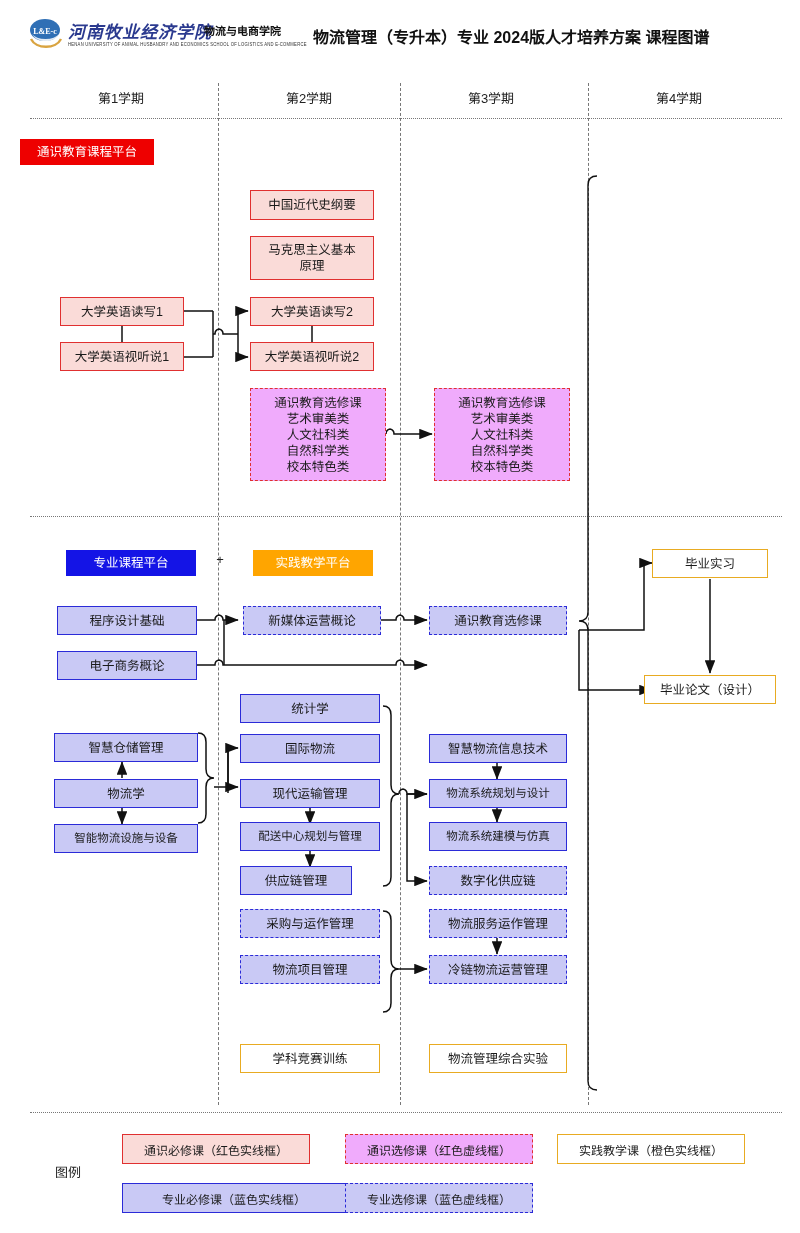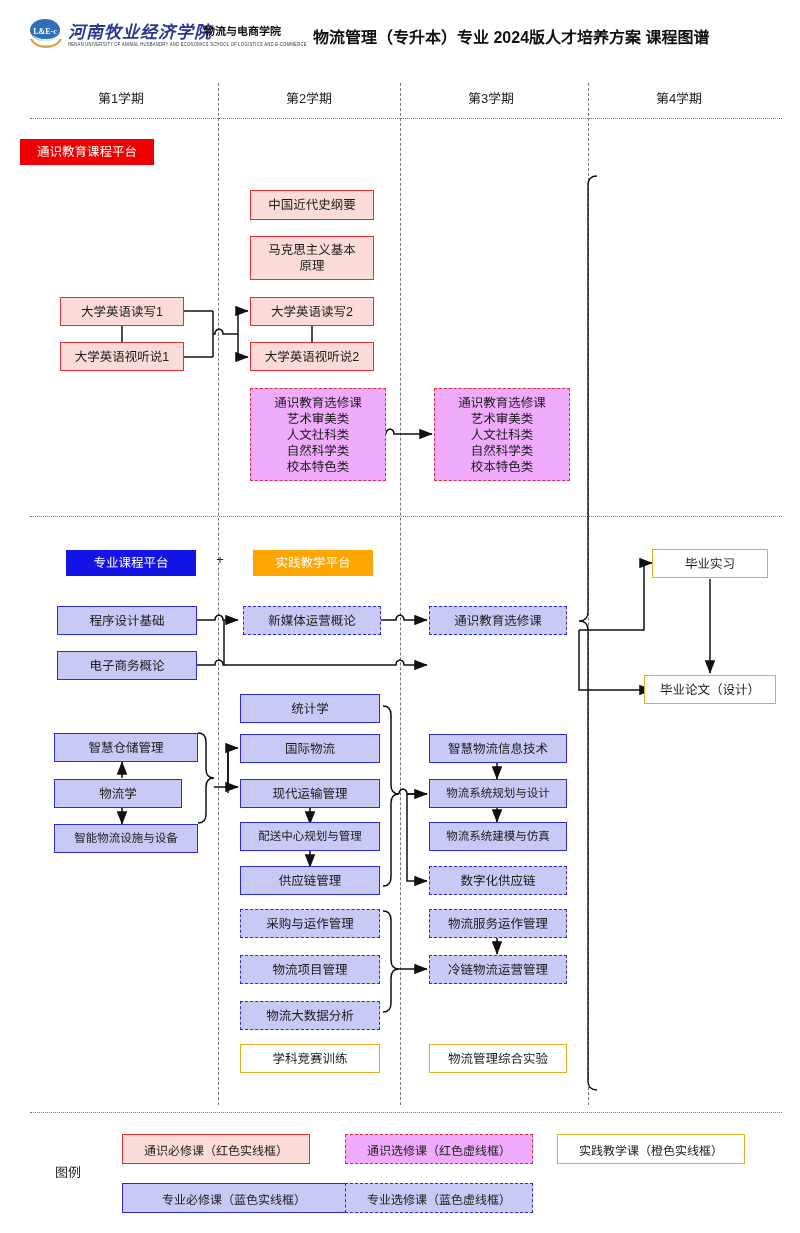--- a/index.html
+++ b/index.html
@@ -169,32 +169,31 @@
 校本特色类</div>
   <div class="abs box gen-elec" style="left:434px;top:388px;width:136px;height:93px;white-space:pre-line;">通识教育选修课
 艺术审美类
 人文社科类
 自然科学类
 校本特色类</div>
 
   <div class="abs box maj-req" style="left:57px;top:606px;width:140px;height:29px;">程序设计基础</div>
   <div class="abs box maj-req" style="left:57px;top:651px;width:140px;height:29px;">电子商务概论</div>
   <div class="abs box maj-req" style="left:54px;top:733px;width:144px;height:29px;">智慧仓储管理</div>
-  <div class="abs box maj-req" style="left:54px;top:779px;width:128px;height:29px;">物流学</div>
+  <div class="abs box maj-req" style="left:54px;top:779px;width:144px;height:29px;">物流学</div>
   <div class="abs box maj-req" style="left:54px;top:824px;width:144px;height:29px;font-size:11.5px;">智能物流设施与设备</div>
 
   <div class="abs box maj-elec" style="left:243px;top:606px;width:138px;height:29px;">新媒体运营概论</div>
   <div class="abs box maj-req" style="left:240px;top:694px;width:140px;height:29px;">统计学</div>
   <div class="abs box maj-req" style="left:240px;top:734px;width:140px;height:29px;">国际物流</div>
   <div class="abs box maj-req" style="left:240px;top:779px;width:140px;height:29px;">现代运输管理</div>
   <div class="abs box maj-req" style="left:240px;top:822px;width:140px;height:29px;font-size:11.5px;">配送中心规划与管理</div>
-  <div class="abs box maj-req" style="left:240px;top:866px;width:140px;height:29px;">供应链管理</div>
+  <div class="abs box maj-req" style="left:240px;top:866px;width:112px;height:29px;">供应链管理</div>
   <div class="abs box maj-elec" style="left:240px;top:909px;width:140px;height:29px;">采购与运作管理</div>
   <div class="abs box maj-elec" style="left:240px;top:955px;width:140px;height:29px;">物流项目管理</div>
-  <div class="abs box maj-elec" style="left:240px;top:1001px;width:140px;height:29px;">物流大数据分析</div>
 
   <div class="abs box maj-elec" style="left:429px;top:606px;width:138px;height:29px;">通识教育选修课</div>
   <div class="abs box maj-req" style="left:429px;top:734px;width:138px;height:29px;">智慧物流信息技术</div>
   <div class="abs box maj-req" style="left:429px;top:779px;width:138px;height:29px;font-size:11.5px;">物流系统规划与设计</div>
   <div class="abs box maj-req" style="left:429px;top:822px;width:138px;height:29px;font-size:11.5px;">物流系统建模与仿真</div>
   <div class="abs box maj-elec" style="left:429px;top:866px;width:138px;height:29px;">数字化供应链</div>
   <div class="abs box maj-elec" style="left:429px;top:909px;width:138px;height:29px;">物流服务运作管理</div>
   <div class="abs box maj-elec" style="left:429px;top:955px;width:138px;height:29px;">冷链物流运营管理</div>
 
   <div class="abs box prac" style="left:240px;top:1044px;width:140px;height:29px;">学科竞赛训练</div>

